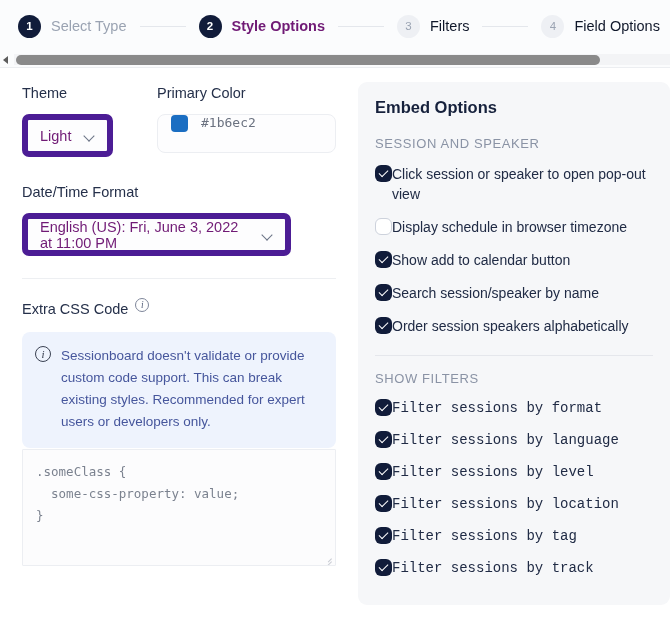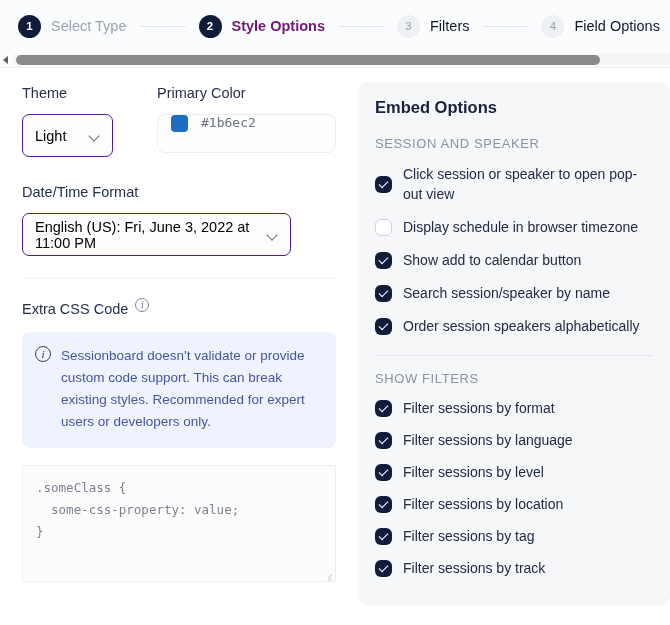--- a/index.html
+++ b/index.html
@@ -88,26 +88,26 @@
 
   .lbl {
     font-size: 14.5px; color: #25304a;
     line-height: 23px;
   }
   .lbl-inline { display: flex; align-items: flex-start; gap: 7px; }
 
   .select-box {
     margin-top: 9px;
     height: 43px;
-    border: 1px solid #4c1d95;
+    border: 6px solid #4c1d95;
     border-radius: 7px;
     background: #fdfdfe;
     display: flex; align-items: center;
     padding: 0 12px;
-    font-size: 14.5px; color: #000000;
+    font-size: 14.5px; color: #701a75;
   }
   .select-box .caret { margin-left: auto; }
   .theme-select { width: 91px; }
   .theme-select .sel-val { margin-right: 10px; }
   .dt-select { width: 269px; }
 
   .caret {
     width: 11px; height: 7px; position: relative; flex: 0 0 auto;
   }
   .caret::after {
@@ -162,21 +162,21 @@
     display: flex; align-items: center; justify-content: center;
     font-size: 11px; color: #2d3446; flex: 0 0 auto;
     font-family: "Liberation Serif", serif; font-style: italic;
     margin-top: 1px;
   }
   .notice-text {
     font-size: 13.5px; line-height: 22px; color: #46569c;
   }
 
   .code-area {
-    margin-top: 17px;
+    margin-top: 1px;
     width: 314px; height: 117px;
     border: 1px solid #eceef2; border-radius: 1px;
     background: #fcfcfd;
     padding: 11px 13px;
     font-family: "DejaVu Sans Mono", monospace;
     font-size: 12.5px; line-height: 22px;
     color: #7b828f;
     white-space: pre;
     position: relative;
     resize: none;
@@ -200,43 +200,43 @@
     padding: 16px 17px 14px 17px;
     height: 523px;
     width: 312px;
   }
   .panel-title { font-size: 16.5px; font-weight: bold; color: #16213c; }
   .group-title {
     font-size: 13px; letter-spacing: 0.6px;
     color: #8a93a5; margin-top: 19px;
   }
   .opt {
-    display: flex; align-items: center;
-    gap: 11px; margin-top: 13px;
+    display: flex; align-items: flex-start;
+    margin-top: 13px;
   }
   .opt-label {
     font-size: 14px; line-height: 20px; color: #202b45;
   }
   .cbx {
     width: 17px; height: 17px; border-radius: 6px;
     flex: 0 0 auto; margin-top: 1px;
     position: relative;
   }
   .cbx.on { background: #111c3a; }
   .cbx.off { background: #ffffff; border: 1.4px solid #cdd2dc; }
   .cbx.on::after {
     content: ""; position: absolute;
     left: 4.3px; top: 4.6px;
     width: 7.5px; height: 3.8px;
     border-left: 1.8px solid #ffffff;
     border-bottom: 1.8px solid #ffffff;
     transform: rotate(-45deg);
   }
   .panel-divider { height: 1px; background: #e5e7ec; margin-top: 19px; }
-  .opt.tight { margin-top: 12px; }
+  .opt.tight { margin-top: 12px; font-family: Liberation Mono, monospace; }
 </style>
 </head>
 <body>
 
 <div class="stepper-wrap">
   <div class="stepper">
 
     <div class="step">
       <div class="step-badge done">1</div>
       <div class="step-label done">Select Type</div>

